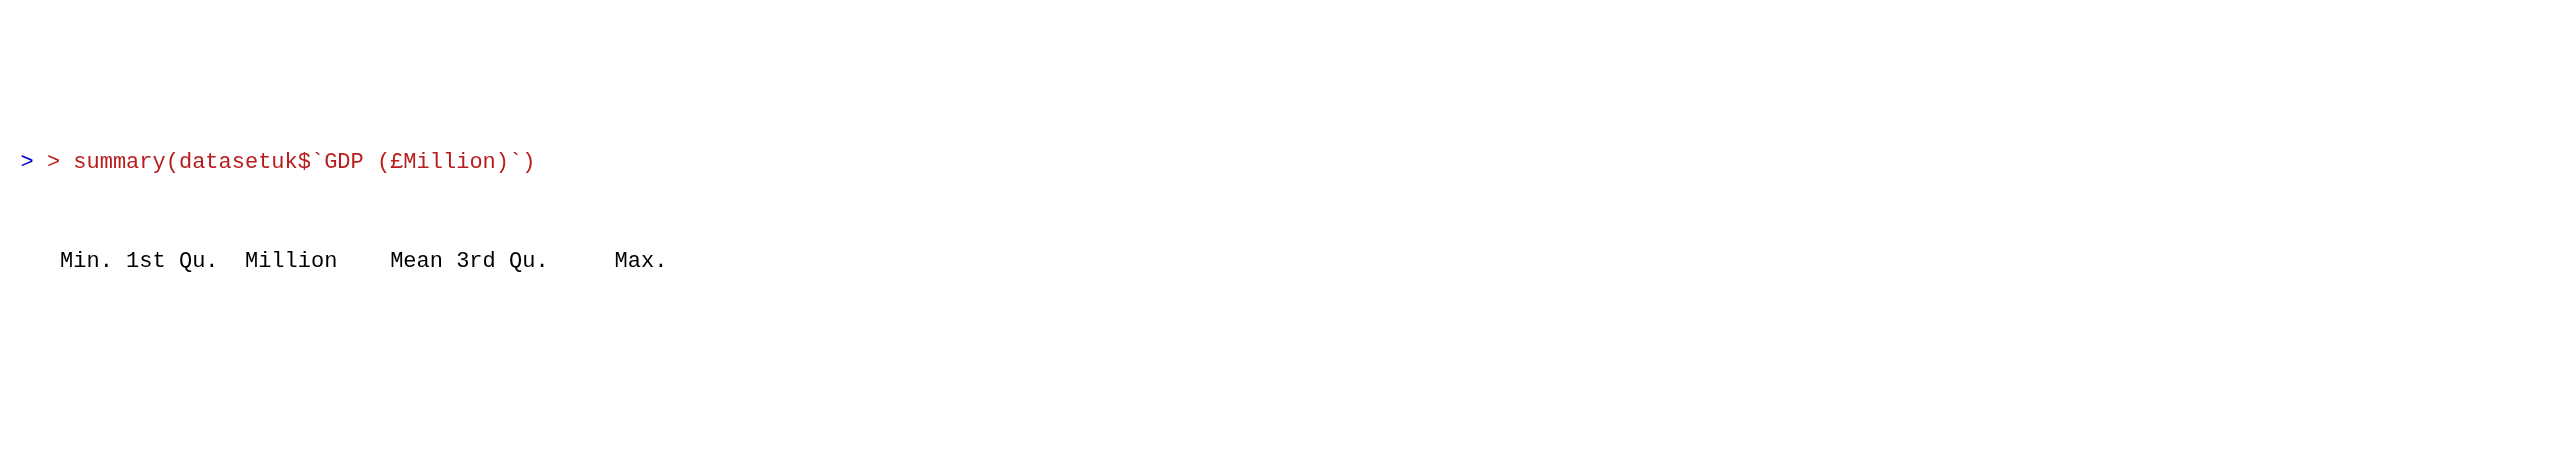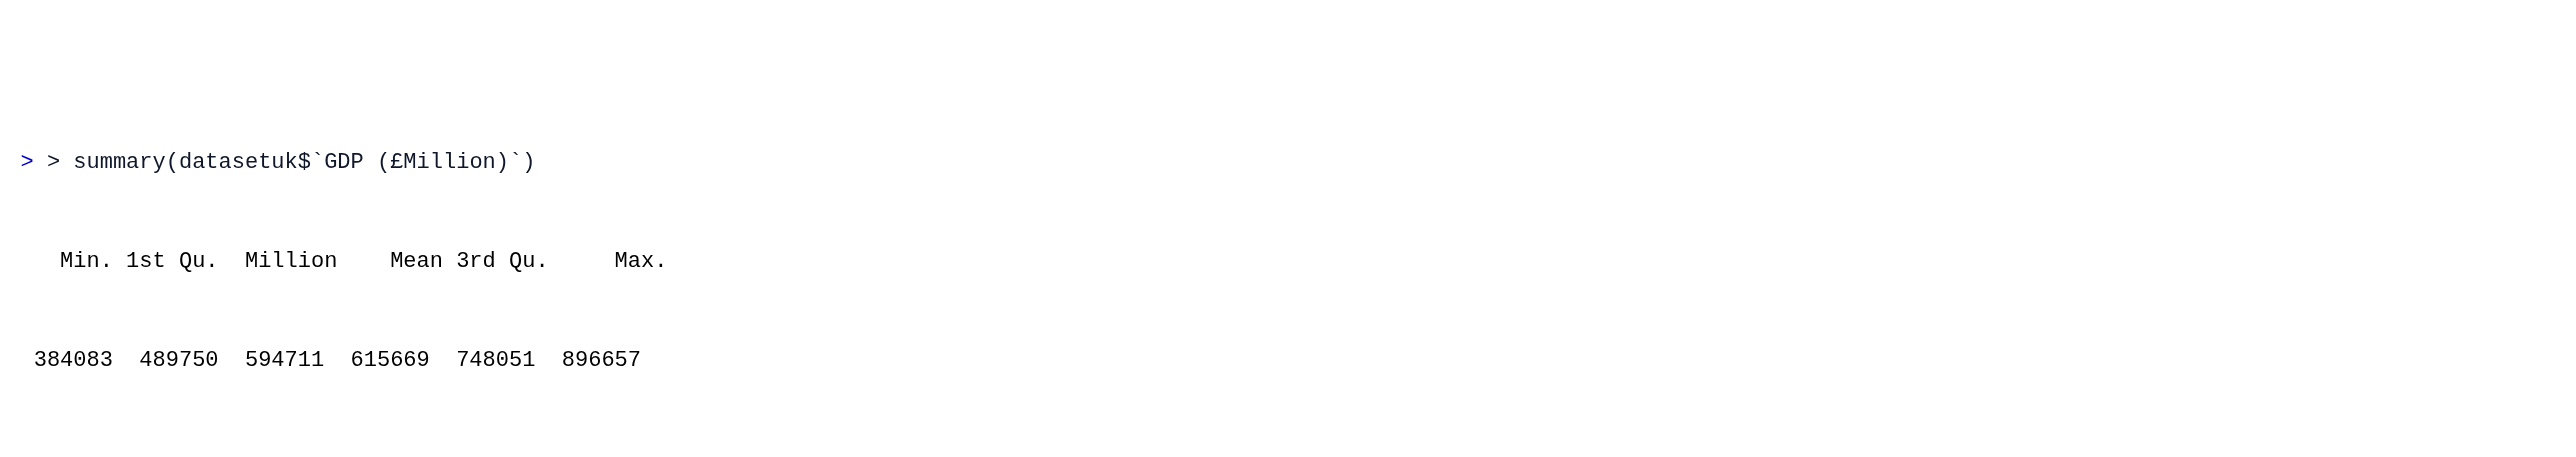--- a/index.html
+++ b/index.html
@@ -29,22 +29,21 @@
 
     .output-line {
       color: #000000;
     }
   </style>
 </head>
 <body>
 
 <div class="console-block">
   <div>
-    <div class="prompt-line"><span style="color:#0000cc;">&gt; </span><span style="color:#0f172a;">&gt; summary(datasetuk$`GDP (£Million)`)</span></div>
+    <div class="prompt-line"><span style="color:#0000cc;">&gt; </span><span style="color:#b91c1c;">&gt; summary(datasetuk$`GDP (£Million)`)</span></div>
     <div class="output-line">   Min. 1st Qu.  Million    Mean 3rd Qu.     Max.</div>
-    <div class="output-line"> 384083  489750  594711  615669  748051  896657</div>
   </div>
 
   
 
   
 </div>
 
 
 </body></html>

